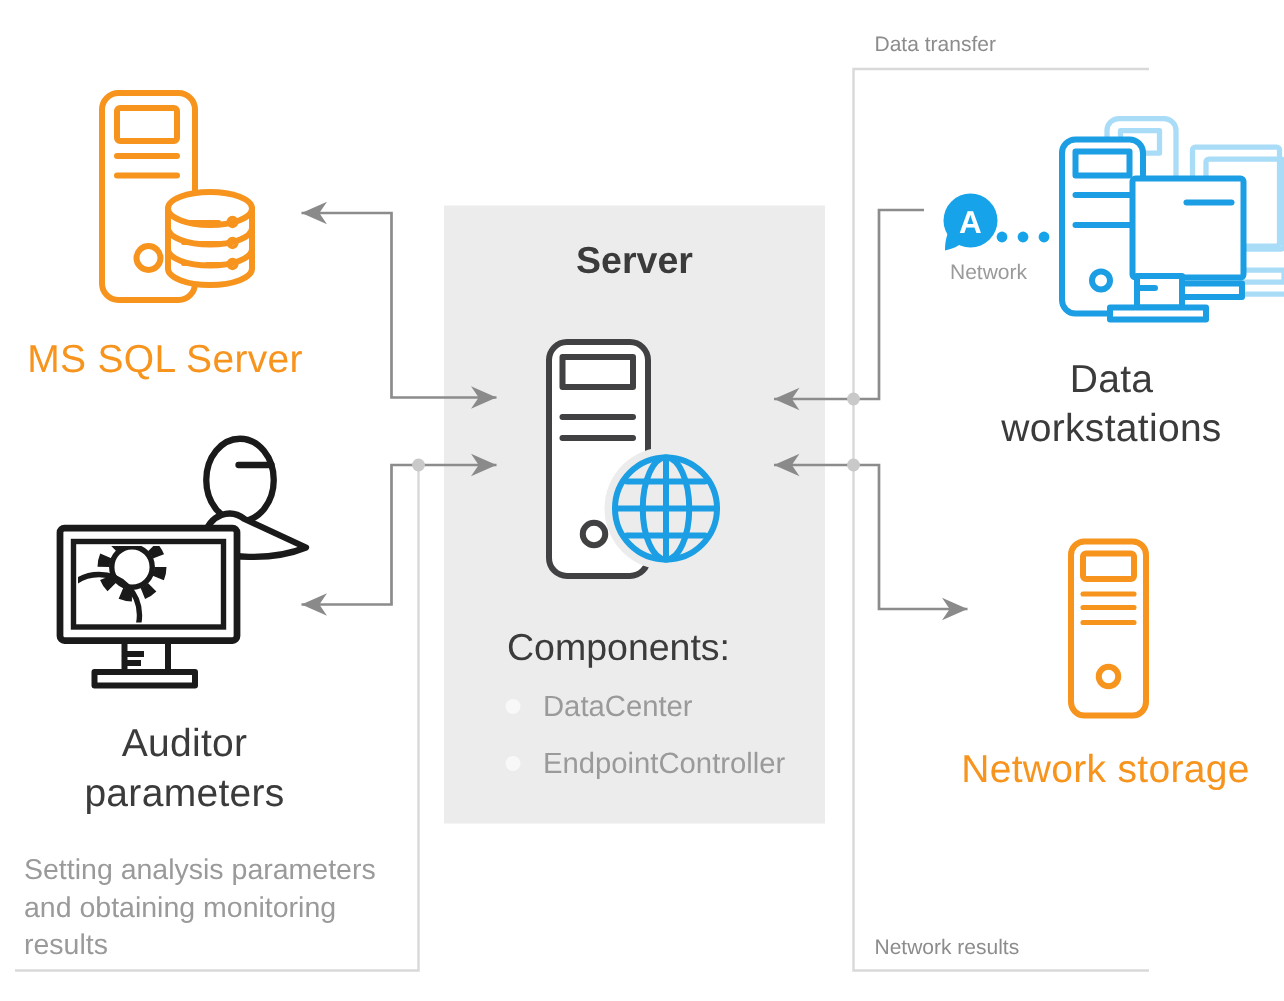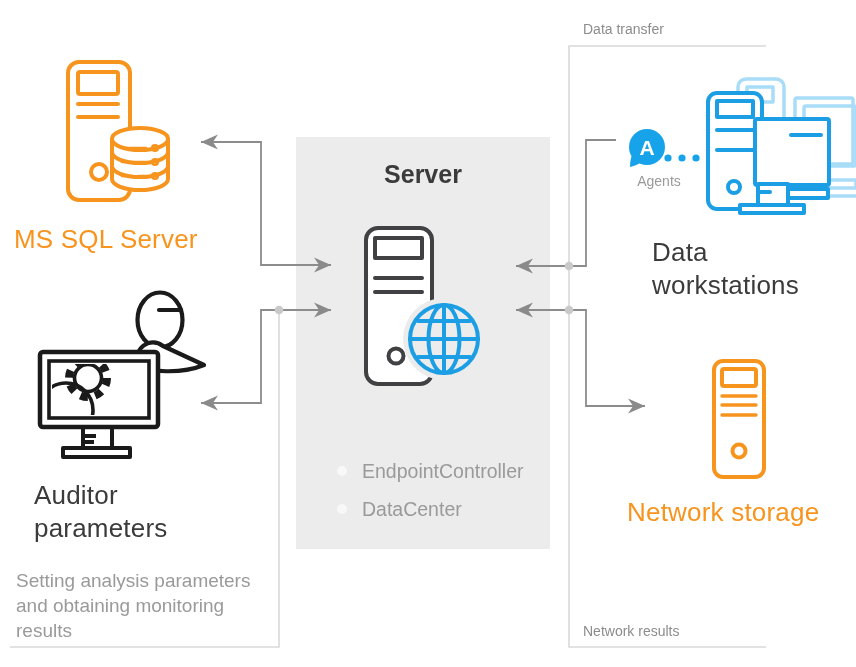--- a/index.html
+++ b/index.html
@@ -4,21 +4,21 @@
 <style>
   html,body{margin:0;padding:0;}
   body{
     width:856px;height:667px;position:relative;background:#fff;
     font-family:"Liberation Sans",sans-serif;overflow:hidden;
     -webkit-font-smoothing:antialiased;
   }
   .abs{position:absolute;}
   .node-label{
     position:absolute;color:var(--dark);font-size:26px;line-height:33px;
-    letter-spacing:0.2px;
+    text-align:center;letter-spacing:0.2px;
   }
   .orange-text{color:var(--orange);}
   .annot{
     position:absolute;color:var(--annot-gray);font-size:14px;line-height:24px;
   }
   .small-note{
     position:absolute;color:var(--gray-text);font-size:19px;line-height:25px;
   }
   .panel{
     position:absolute;left:296px;top:125px;width:254px;height:412px;
@@ -66,25 +66,26 @@
         <circle cx="86" cy="119" r="34"></circle>
         <ellipse cx="86" cy="119" rx="15.5" ry="34"></ellipse>
         <path d="M86,85 V153"></path>
         <path d="M52,119 H120"></path>
         <path d="M60,101 H112"></path>
         <path d="M60,137 H112"></path>
       </g>
     </g>
   </svg>
 
+  <div class="components-heading">Components:</div>
   <ul class="components-list">
     <li>
+      <span>DataCenter</span></li>
+    <li>
       <span>EndpointController</span></li>
-    <li>
-      <span>DataCenter</span></li>
   </ul>
 </div>
 
 <svg class="overlay" width="856" height="667" viewBox="0 0 856 667">
   <defs>
     <marker id="ah" viewBox="0 0 10 10" refX="10" refY="5" markerWidth="21" markerHeight="17" markerUnits="userSpaceOnUse" orient="auto-start-reverse">
       <path d="M0,0.6 L10,5 L0,9.4 L3,5 Z" fill="var(--arrow)"></path>
     </marker>
   </defs>
 
@@ -193,21 +194,21 @@
 <svg class="abs" style="left:618px;top:126px" width="88" height="44" viewBox="0 0 88 44">
   <path d="M12,41 C12,35 13,31 15,27 L25,35 C21,38 17,40 12,41 Z" fill="var(--agent-blue)"></path>
   <circle cx="29" cy="21" r="18" fill="var(--agent-blue)"></circle>
   <text x="29" y="29" text-anchor="middle" font-size="21" font-weight="bold" fill="#fff" font-family="Liberation Sans, sans-serif">A</text>
   <g fill="var(--agent-blue)">
     <circle cx="50" cy="32" r="3.6"></circle>
     <circle cx="64" cy="32" r="3.6"></circle>
     <circle cx="78" cy="32" r="3.6"></circle>
   </g>
 </svg>
-<div class="annot" style="left:612px;top:169px;width:94px;text-align:center;color:var(--gray-text)">Agents</div>
+<div class="annot" style="left:612px;top:169px;width:94px;text-align:center;color:var(--gray-text)">Network</div>
 <div class="node-label" style="left:652px;top:236px;width:178px">Data workstations</div>
 
 <svg class="abs" style="left:708px;top:356px" width="62" height="126" viewBox="0 0 62 126">
   <g stroke="var(--orange)" stroke-width="4" fill="#fff" stroke-linejoin="round" stroke-linecap="round">
     <rect x="6" y="5" width="50" height="116" rx="9"></rect>
     <rect x="14" y="13" width="34" height="17" rx="2"></rect>
     <path d="M14,40 H48" stroke-width="3.4" fill="none"></path>
     <path d="M14,49 H48" stroke-width="3.4" fill="none"></path>
     <path d="M14,59 H48" stroke-width="3.4" fill="none"></path>
     <circle cx="31" cy="95" r="6.5" fill="none"></circle>

